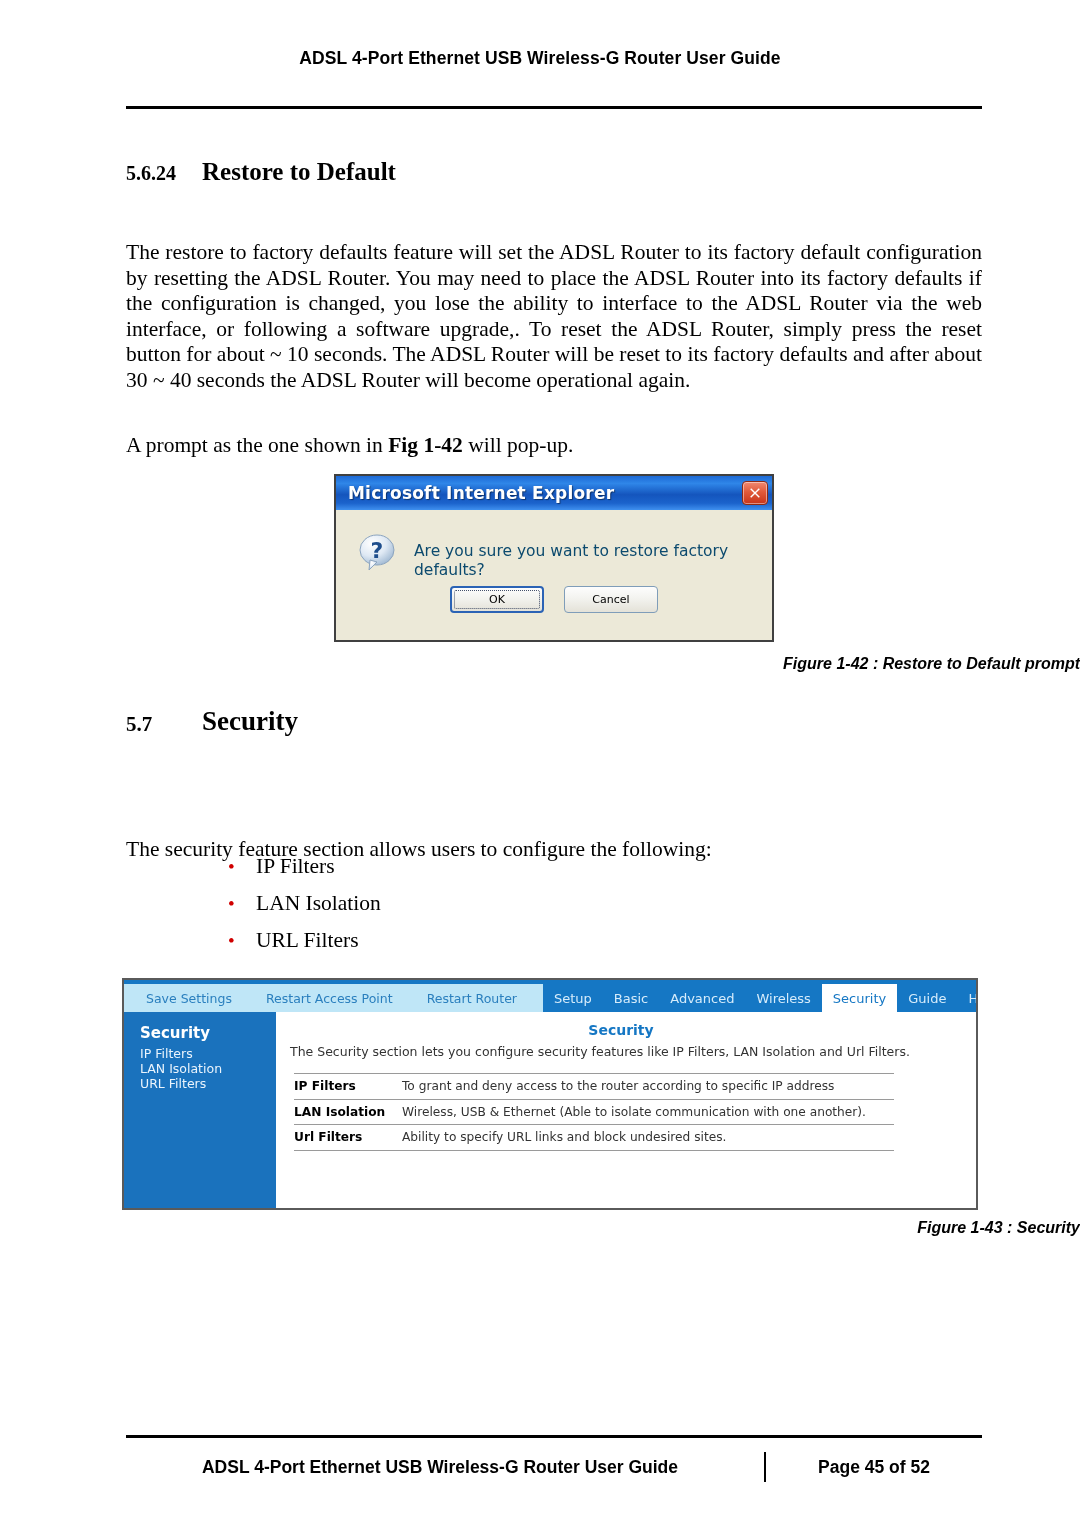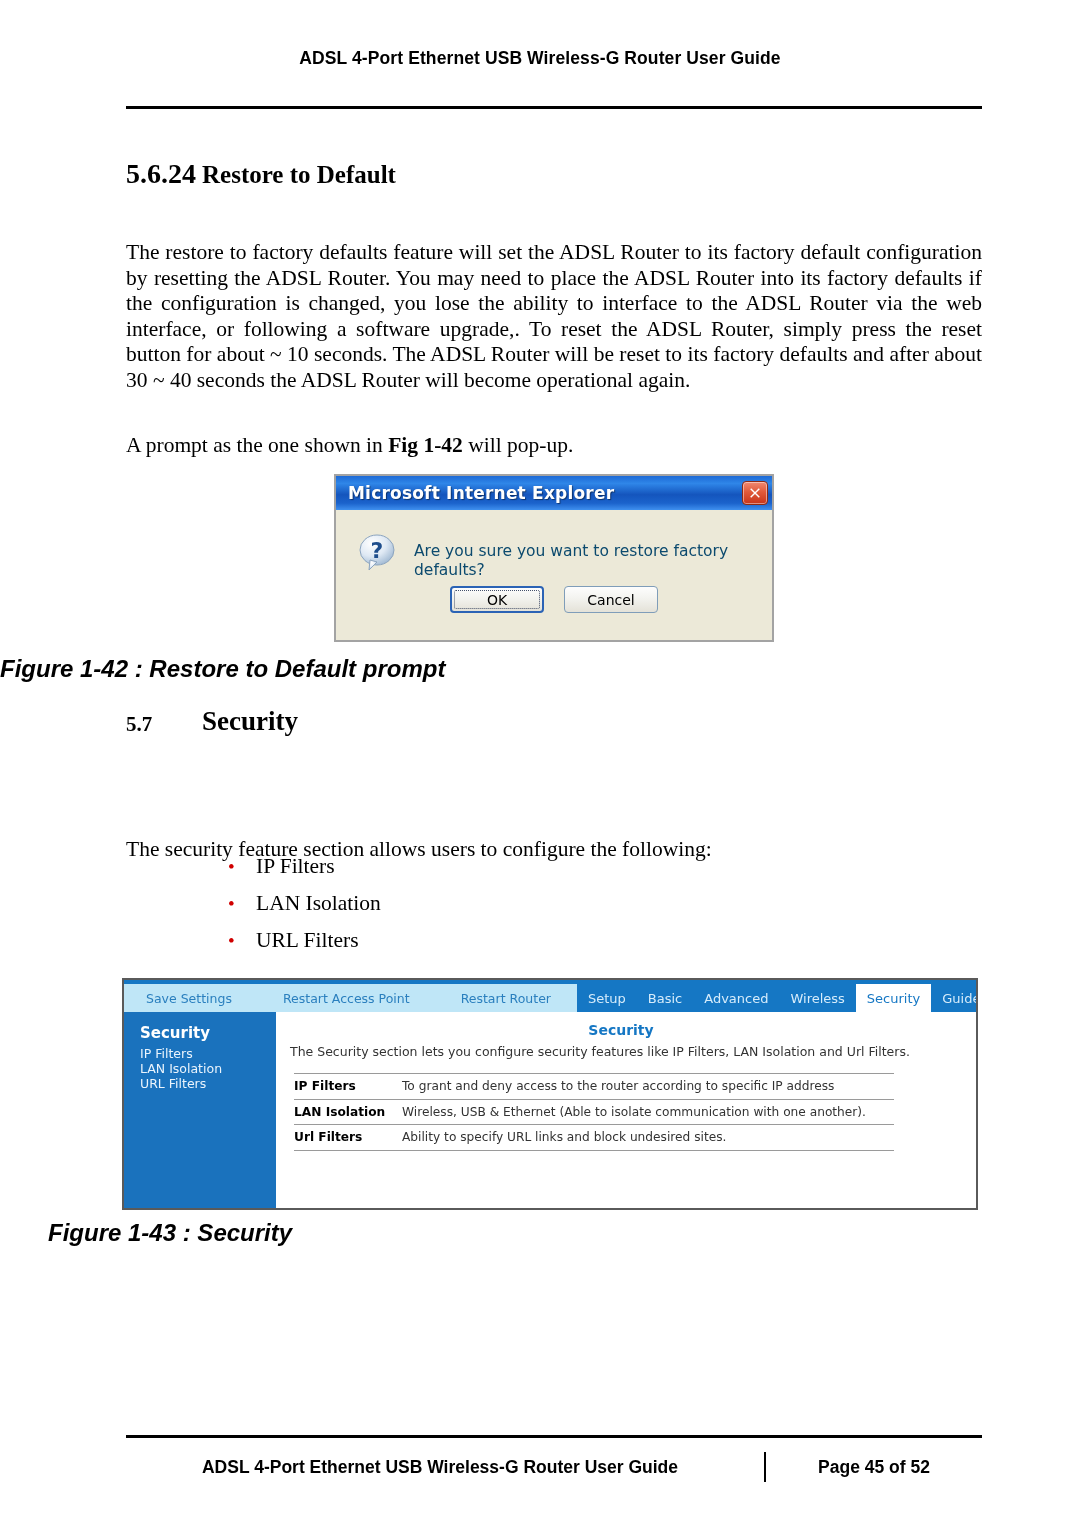--- a/index.html
+++ b/index.html
@@ -39,21 +39,21 @@
   .sec-heading {
     position: absolute;
     left: 126px;
     right: 100px;
     display: flex;
     align-items: baseline;
     font-family: "Liberation Serif", serif;
     font-weight: bold;
   }
   #heading-5624 { top: 158px; }
-  #heading-5624 .num { font-size: 28px; width: 76px; flex: none; }
+  #heading-5624 .num { font-size: 20px; width: 76px; flex: none; }
   #heading-5624 .ttl { font-size: 25px; }
 
   #heading-57 { top: 706px; align-items: flex-end; }
   #heading-57 .num { font-size: 21px; width: 76px; flex: none; }
   #heading-57 .ttl { font-size: 27px; }
 
   
   .body-par {
     position: absolute;
     left: 126px;
@@ -85,38 +85,38 @@
     width: 28px;
     flex: none;
     line-height: 36px;
   }
   .bullet-txt { line-height: 36px; }
 
   
   .fig-caption {
     position: absolute;
     left: 0; right: 0;
-    text-align: left;
+    text-align: right;
     font-family: "Liberation Sans", sans-serif;
     font-weight: bold;
     font-style: italic;
-    font-size: 24px;
+    font-size: 16px;
   }
   #caption-142 { top: 655px; }
   #caption-143 { top: 1219px; padding-left: 48px; }
 
   
   .ie-dialog {
     position: absolute;
     left: 334px;
     top: 474px;
     width: 440px;
     height: 168px;
     background: #ece9d8;
-    border: 2px solid #a3a3a3;
+    border: 2px solid #404040;
     box-sizing: border-box;
     font-family: "DejaVu Sans", sans-serif;
   }
   .ie-titlebar {
     height: 34px;
     background: linear-gradient(to bottom,
         #1d6ad6 0%, #2f86e8 22%, #1455bd 55%, #1b63cc 80%, #3f90ef 100%);
     display: flex;
     align-items: center;
     padding: 0 4px 0 12px;
@@ -169,21 +169,21 @@
     display: flex;
     justify-content: center;
     gap: 20px;
   }
   .ie-btn {
     width: 94px;
     height: 27px;
     background: linear-gradient(to bottom, #fdfdfd 0%, #f3f3ef 45%, #e4e2d8 100%);
     border: 1px solid #7f9db9;
     border-radius: 4px;
-    font-size: 14px;
+    font-size: 11px;
     color: #000;
     display: flex;
     align-items: center;
     justify-content: center;
     box-sizing: border-box;
     cursor: pointer;
     font-family: "DejaVu Sans", sans-serif;
   }
   .ie-btn.default {
     border: 2px solid #2b63b5;
@@ -218,21 +218,21 @@
     height: 28px;
     display: flex;
     align-items: stretch;
     background: #bfe6f7;
   }
   .ru-quick {
     display: flex;
     align-items: center;
     background: #bfe6f7;
     padding-left: 22px;
-    gap: 51px;
+    gap: 34px;
   }
   .ru-quick-item {
     color: #2a7fbe;
     font-size: 12.5px;
     white-space: nowrap;
     cursor: pointer;
   }
   .ru-tabs {
     display: flex;
     align-items: stretch;

